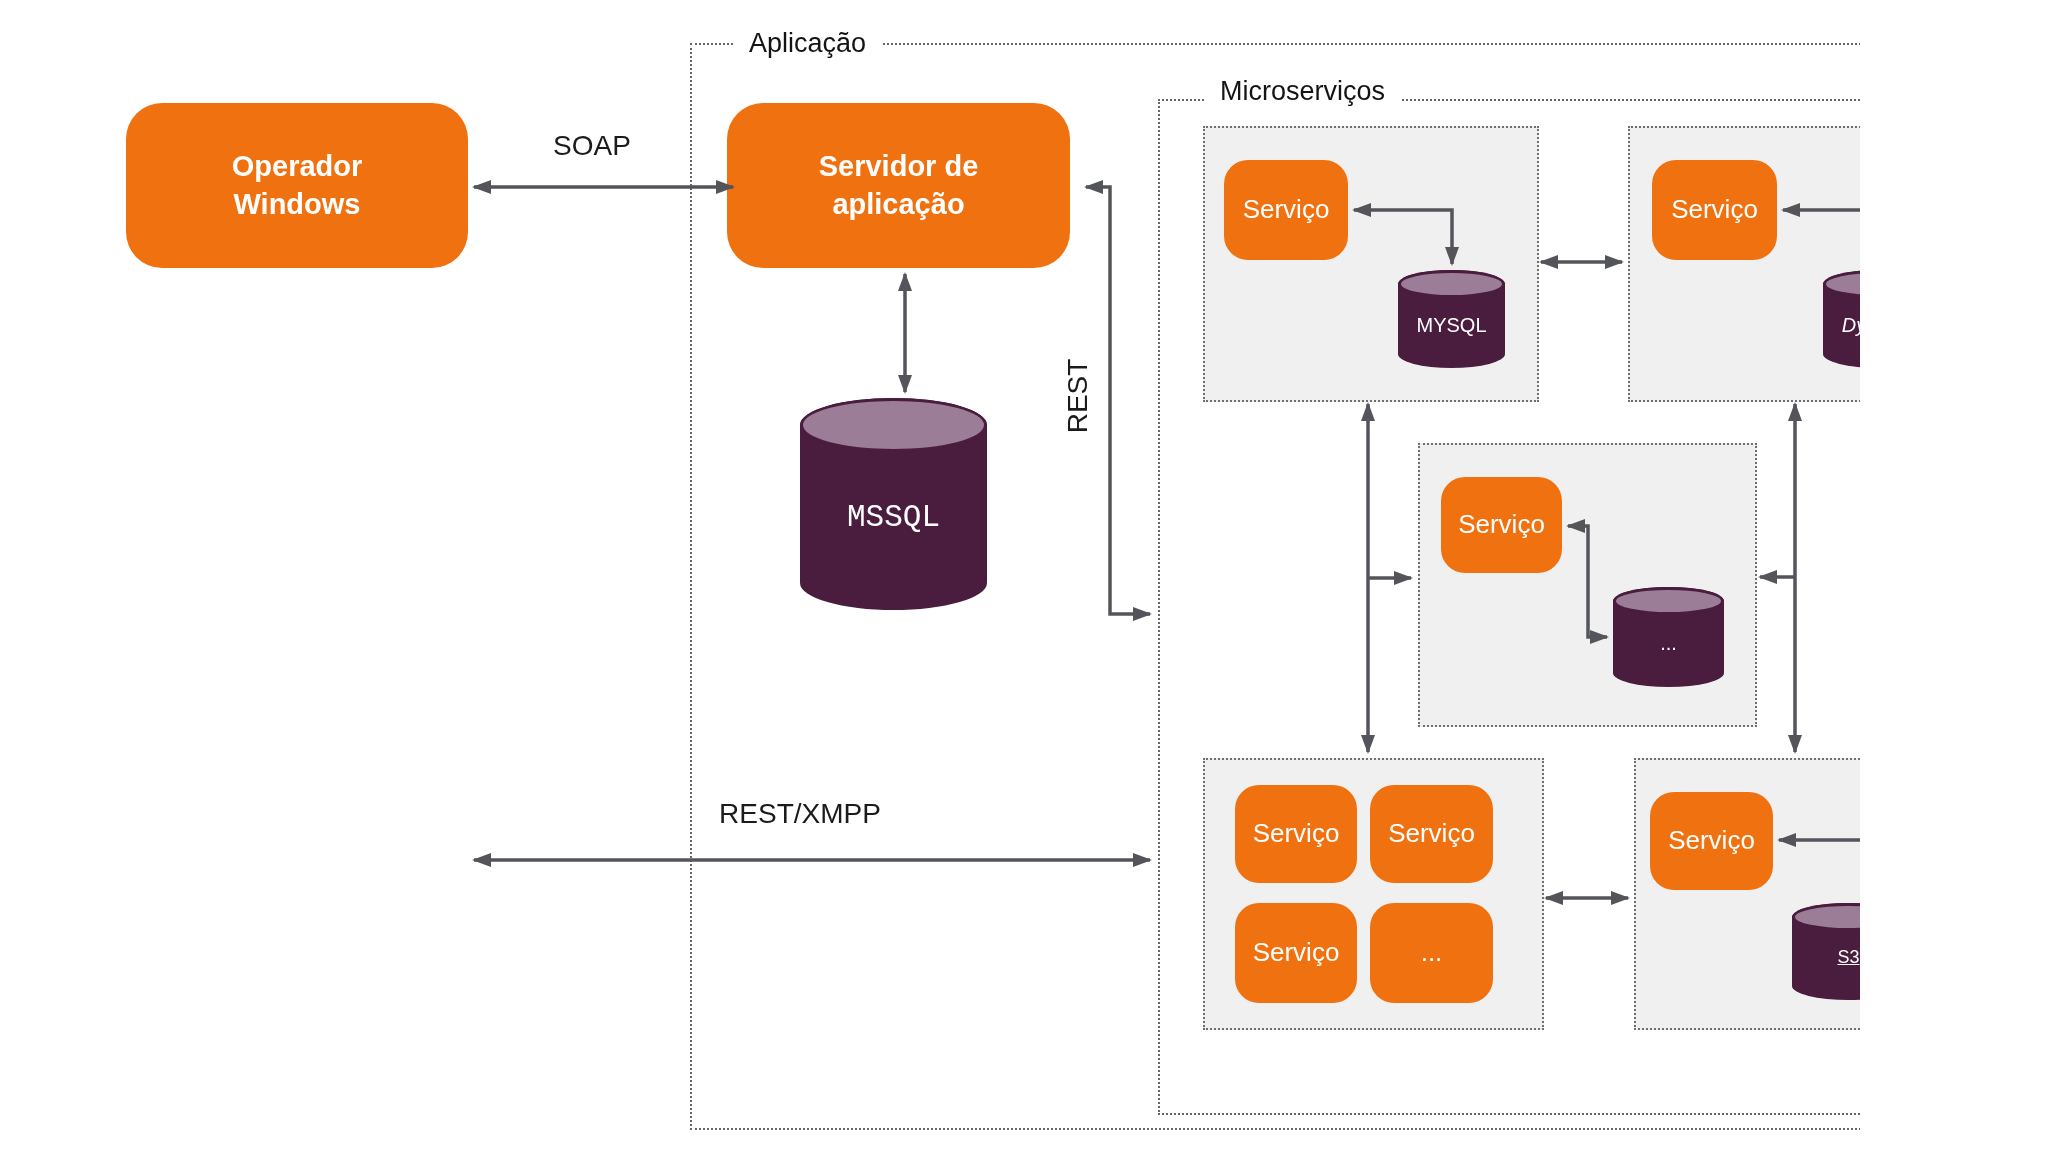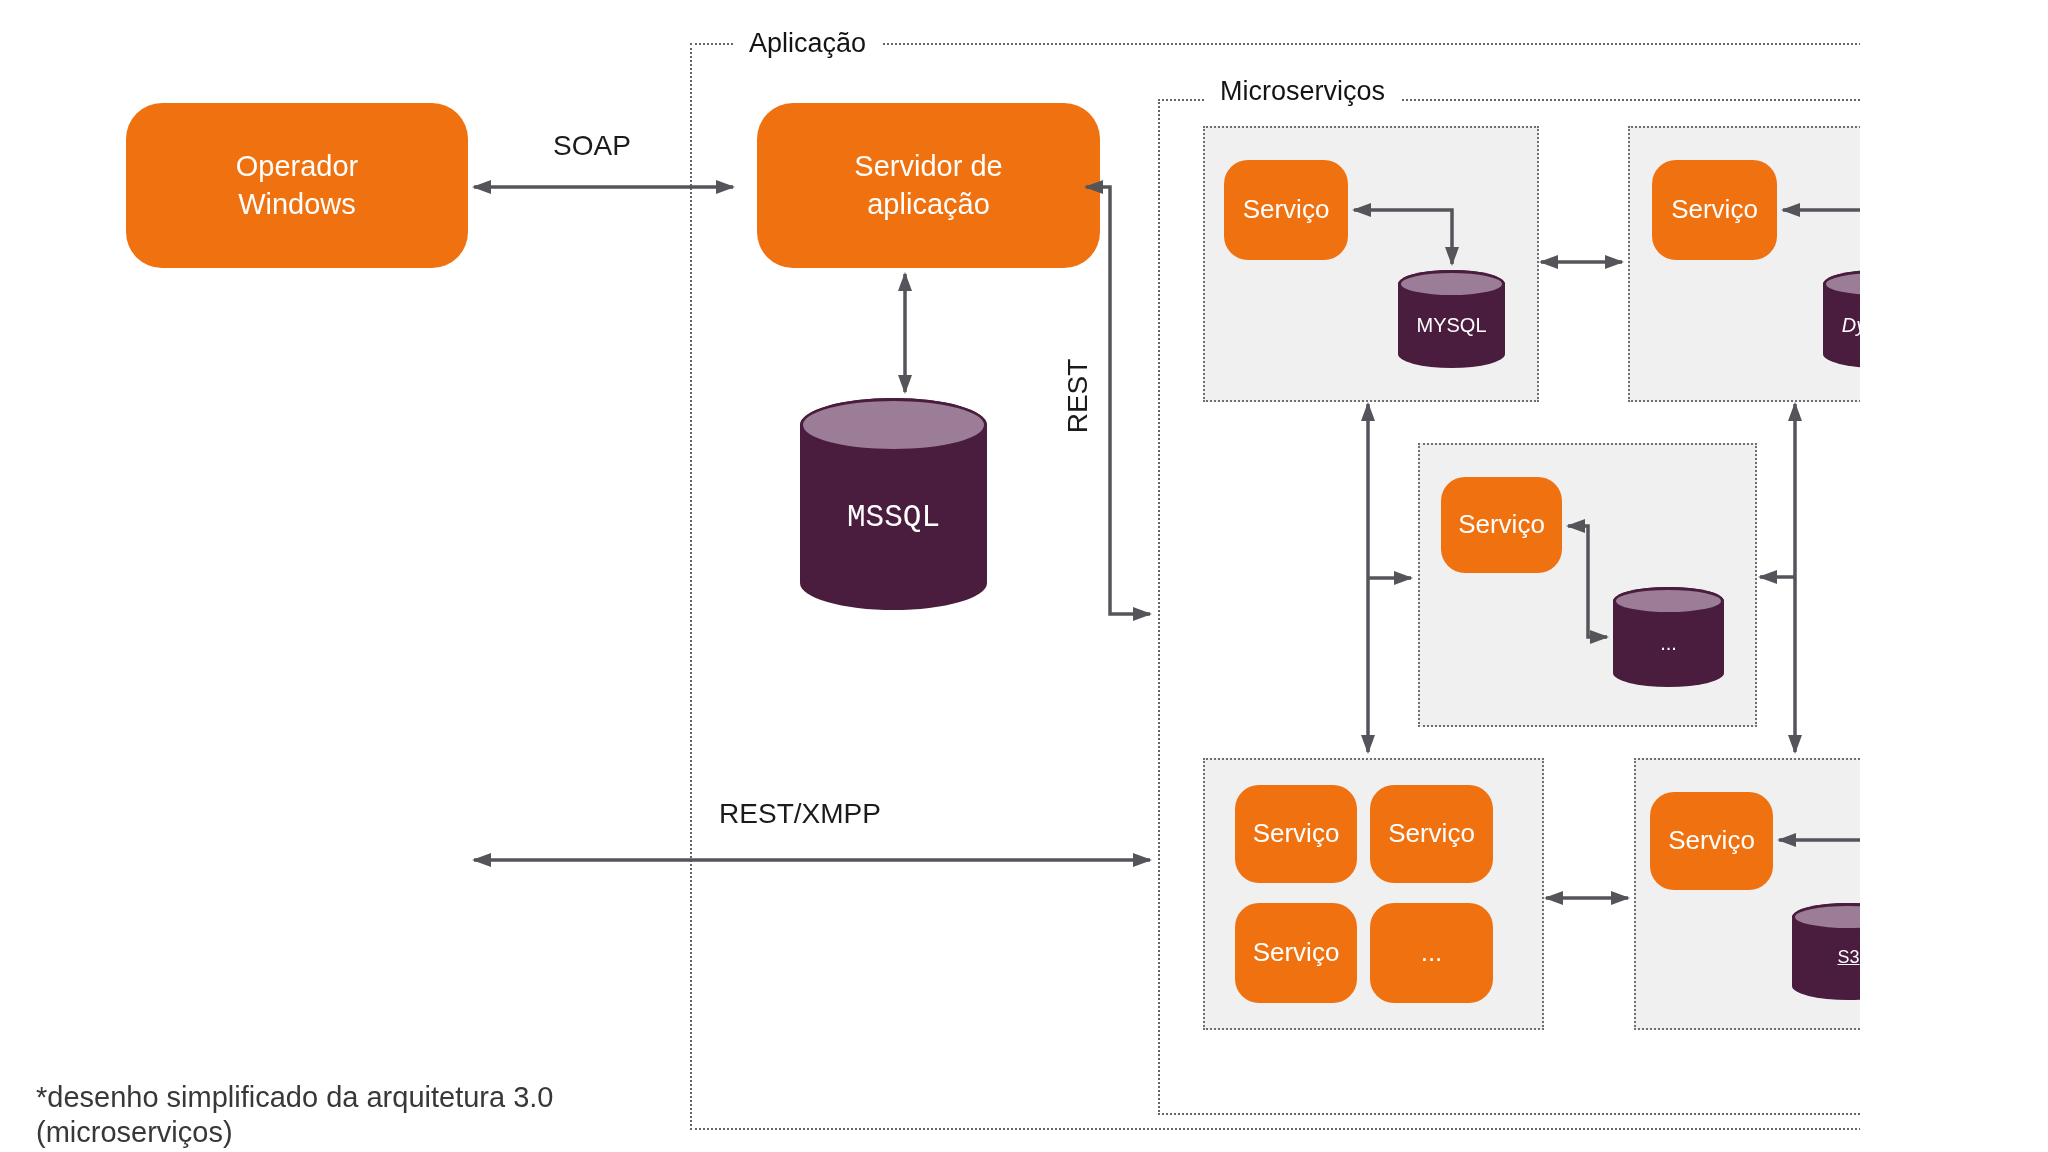--- a/index.html
+++ b/index.html
@@ -53,23 +53,23 @@
 
   <div class="frame" style="left:1158px;top:99px;width:854px;height:1012px;"></div>
   <div class="frame-label" style="left:1204px;top:74px;">Microserviços</div>
 
   <div class="subbox" style="left:1203px;top:126px;width:332px;height:272px;"></div>
   <div class="subbox" style="left:1628px;top:126px;width:332px;height:272px;"></div>
   <div class="subbox" style="left:1418px;top:443px;width:335px;height:280px;"></div>
   <div class="subbox" style="left:1203px;top:758px;width:337px;height:268px;"></div>
   <div class="subbox" style="left:1634px;top:758px;width:326px;height:268px;"></div>
 
-  <div class="node-orange" style="left:126px;top:103px;width:342px;height:165px;">Operador
+  <div class="node-orange" style="left:126px;top:103px;width:342px;height:165px;font-weight:bold;">Operador
 Windows</div>
-  <div class="node-orange" style="left:757px;top:103px;width:343px;height:165px;">Servidor de
+  <div class="node-orange" style="left:727px;top:103px;width:343px;height:165px;font-weight:bold;">Servidor de
 aplicação</div>
 
   <div class="cyl cyl-lg" style="left:800px;top:398px;width:187px;height:212px;">
     <span>MSSQL</span>
   </div>
 
   <div class="node-orange node-sm" style="left:1224px;top:160px;width:124px;height:100px;">Serviço</div>
   <div class="cyl cyl-sm" style="left:1398px;top:270px;width:107px;height:98px;">
     <span>MYSQL</span>
   </div>
@@ -91,22 +91,20 @@
 
   <div class="node-orange node-sm" style="left:1650px;top:792px;width:123px;height:98px;">Serviço</div>
   <div class="cyl cyl-sm" style="left:1792px;top:903px;width:113px;height:97px;font-size:18px;text-decoration:underline;">
     <span>S3</span>
   </div>
 
   <div class="float-label" style="left:540px;top:130px;width:104px;">SOAP</div>
   <div class="float-label rot" style="left:1008px;top:380px;width:140px;">REST</div>
   <div class="float-label" style="left:700px;top:798px;width:200px;">REST/XMPP</div>
 
-  <div class="footnote">*desenho simplificado da arquitetura 3.0
-(microserviços)</div>
 
   <svg class="overlay" width="2048" height="1152" viewBox="0 0 2048 1152">
     <defs>
       <marker id="ah" markerUnits="userSpaceOnUse" markerWidth="22" markerHeight="18" refX="17" refY="7" orient="auto-start-reverse">
         <path d="M0,0 L19,7 L0,14 Z"></path>
       </marker>
     </defs>
     <polyline class="connector" points="474,187 733,187" marker-start="url(#ah)" marker-end="url(#ah)"></polyline>
     <polyline class="connector" points="905,274 905,392" marker-start="url(#ah)" marker-end="url(#ah)"></polyline>
     <polyline class="connector" points="1086,187 1110,187 1110,614 1150,614" marker-start="url(#ah)" marker-end="url(#ah)"></polyline>

